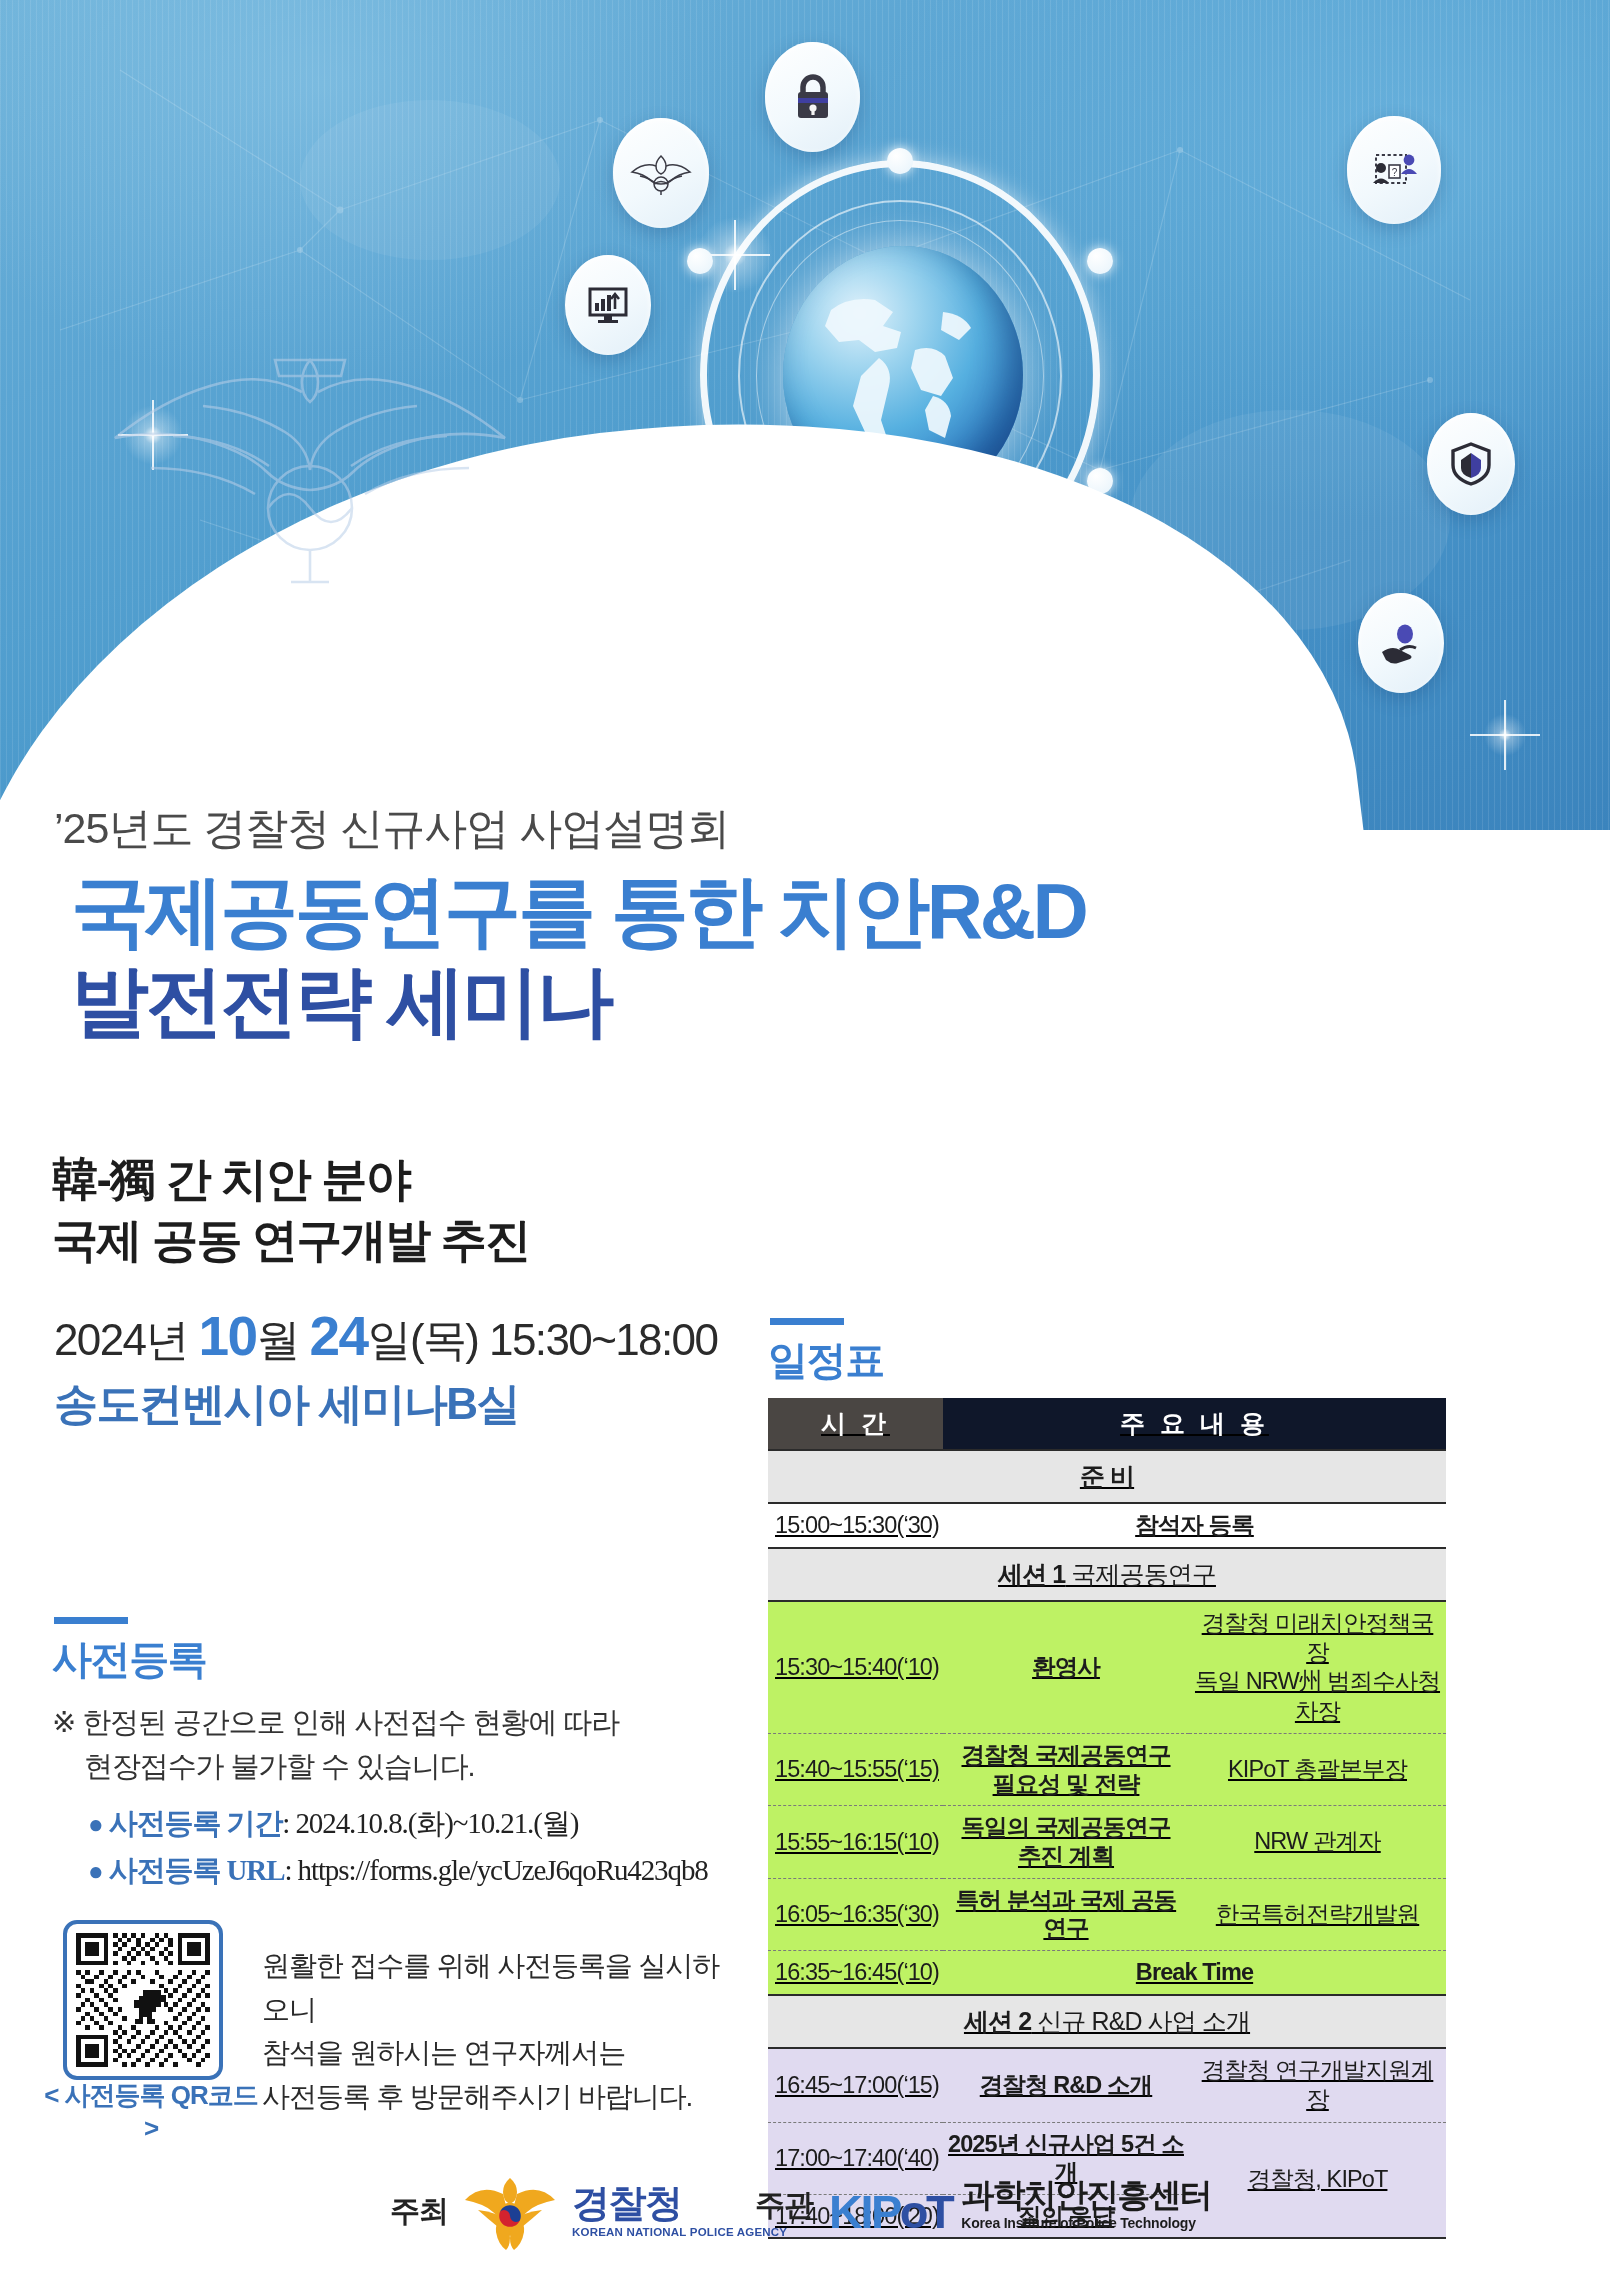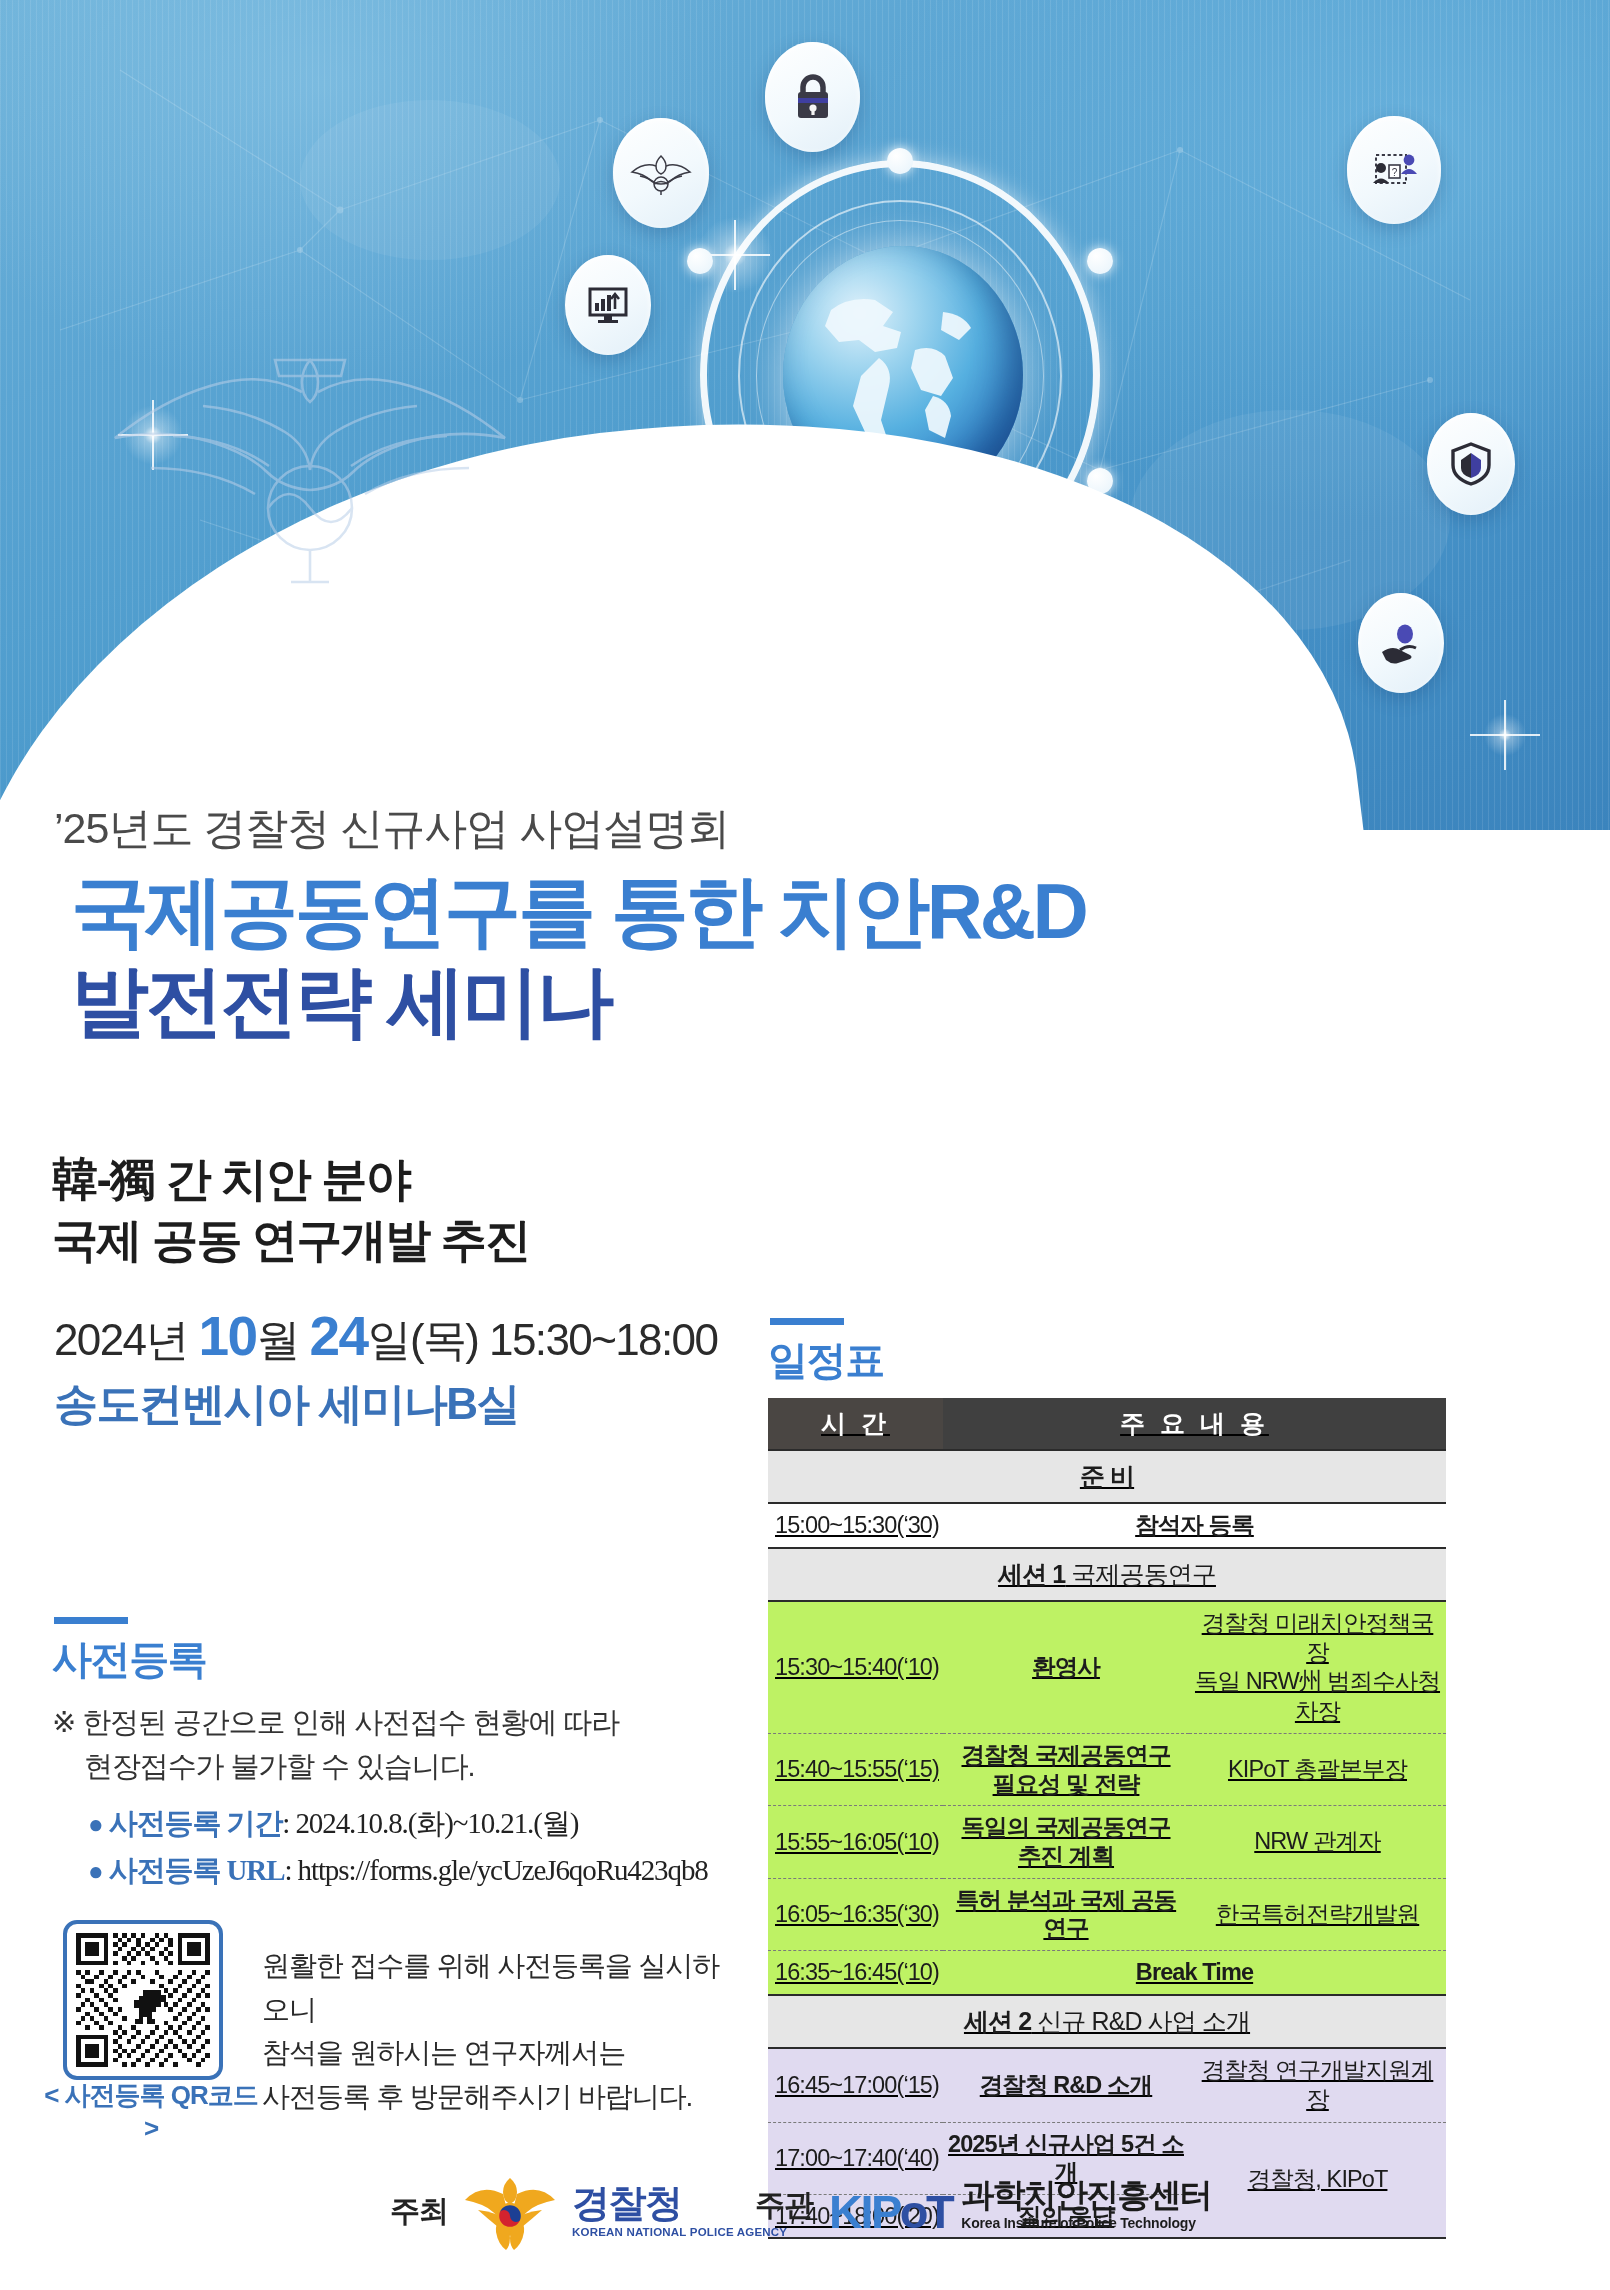--- a/index.html
+++ b/index.html
@@ -162,21 +162,21 @@
   .sched col.c2 { width:246px; }
   .sched col.c3 { width:257px; }
   .sched th, .sched td {
     padding:7px 4px; vertical-align:middle; color:#1c1c1c;
   }
   .sched th.h-time {
     background:#4a4643; color:#fff; font-weight:600; text-align:center;
     font-size:25px; letter-spacing:4px; padding:9px 0;
   }
   .sched th.h-cont {
-    background:#404040; color:#fff; font-weight:600; text-align:center;
+    background:#0f172a; color:#fff; font-weight:600; text-align:center;
     font-size:25px; letter-spacing:4px; padding:9px 0;
   }
   tr.sec-row td {
     background:#e6e6e6; text-align:center; font-size:25px; padding:9px 0;
     border-top:2px solid #2b2b2b; border-bottom:2px solid #2b2b2b;
   }
   tr.sec-row td b { font-weight:800; }
   tr.body-row td { border-bottom:1.5px dashed #7a7a7a; }
   tr.body-row td.tcell { text-align:center; padding-left:7px; white-space:nowrap; }
   tr.body-row td.ccell { text-align:center; font-weight:700; line-height:1.22; }
@@ -661,21 +661,21 @@
         <td class="tcell">15:30~15:40(‘10)</td>
         <td class="ccell">환영사</td>
         <td class="scell">경찰청 미래치안정책국장<br>독일 NRW州 범죄수사청 차장</td>
       </tr>
       <tr class="body-row tintA">
         <td class="tcell">15:40~15:55(‘15)</td>
         <td class="ccell">경찰청 국제공동연구<br>필요성 및 전략</td>
         <td class="scell">KIPoT 총괄본부장</td>
       </tr>
       <tr class="body-row tintA">
-        <td class="tcell">15:55~16:05(‘10)</td>
+        <td class="tcell">15:55~16:15(‘10)</td>
         <td class="ccell">독일의 국제공동연구<br>추진 계획</td>
         <td class="scell">NRW 관계자</td>
       </tr>
       <tr class="body-row tintA">
         <td class="tcell">16:05~16:35(‘30)</td>
         <td class="ccell">특허 분석과 국제 공동연구</td>
         <td class="scell">한국특허전략개발원</td>
       </tr>
       <tr class="body-row tintA last-of-sec">
         <td class="tcell">16:35~16:45(‘10)</td>

